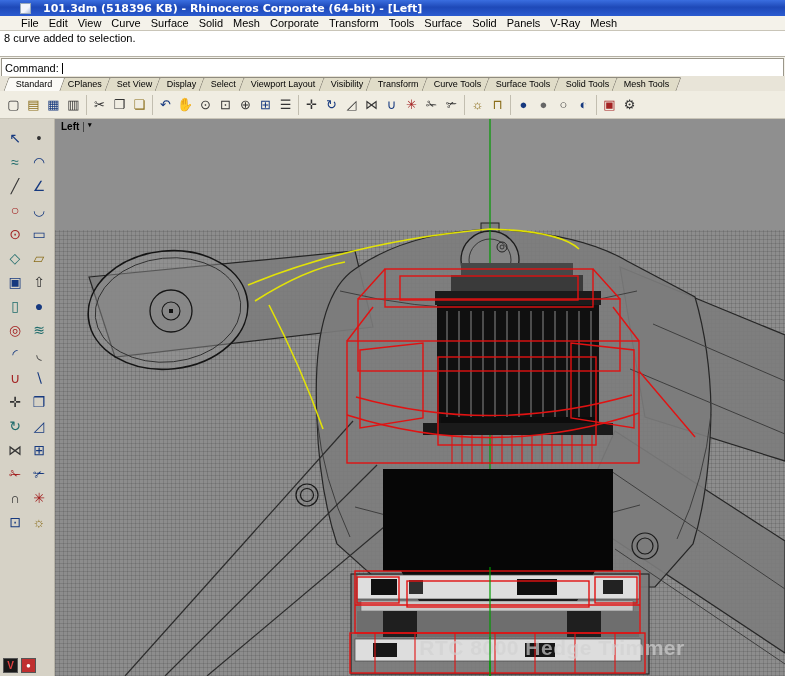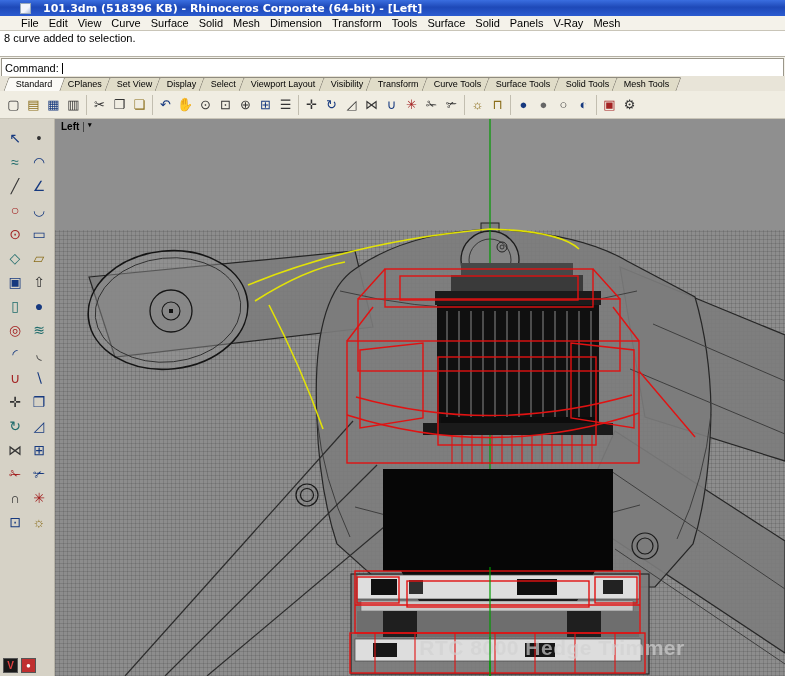--- a/index.html
+++ b/index.html
@@ -75,21 +75,21 @@
   </div>
 
   <div class="menubar">
     <span class="mi">File</span>
     <span class="mi">Edit</span>
     <span class="mi">View</span>
     <span class="mi">Curve</span>
     <span class="mi">Surface</span>
     <span class="mi">Solid</span>
     <span class="mi">Mesh</span>
-    <span class="mi">Dimension</span>
+    <span class="mi">Corporate</span>
     <span class="mi">Transform</span>
     <span class="mi">Tools</span>
     <span class="mi">Surface</span>
     <span class="mi">Solid</span>
     <span class="mi">Panels</span>
     <span class="mi">V-Ray</span>
     <span class="mi">Mesh</span>
   </div>
 
   <div class="cmdhist">

